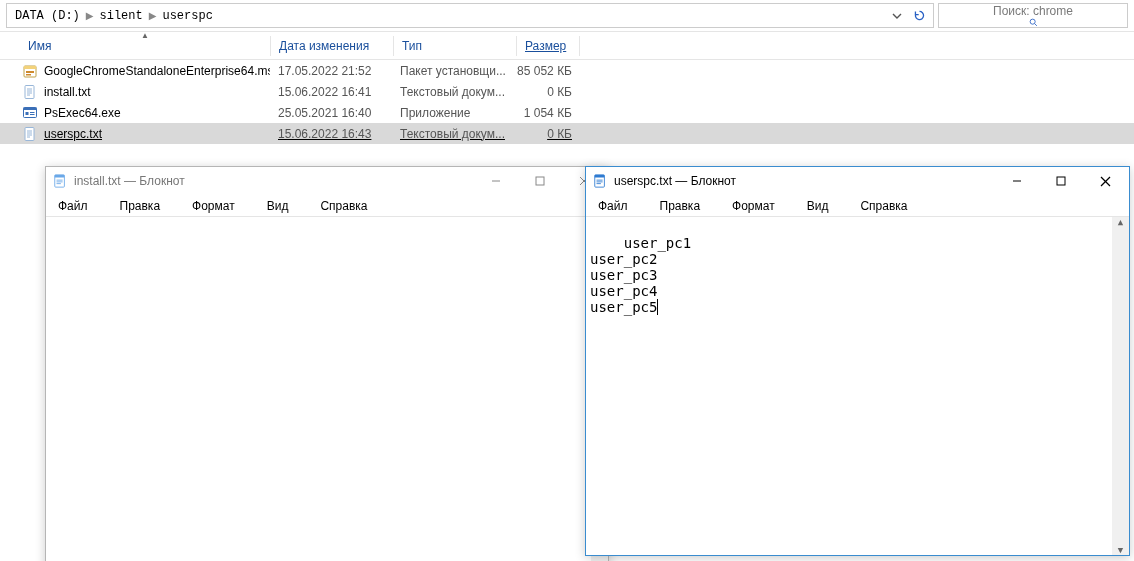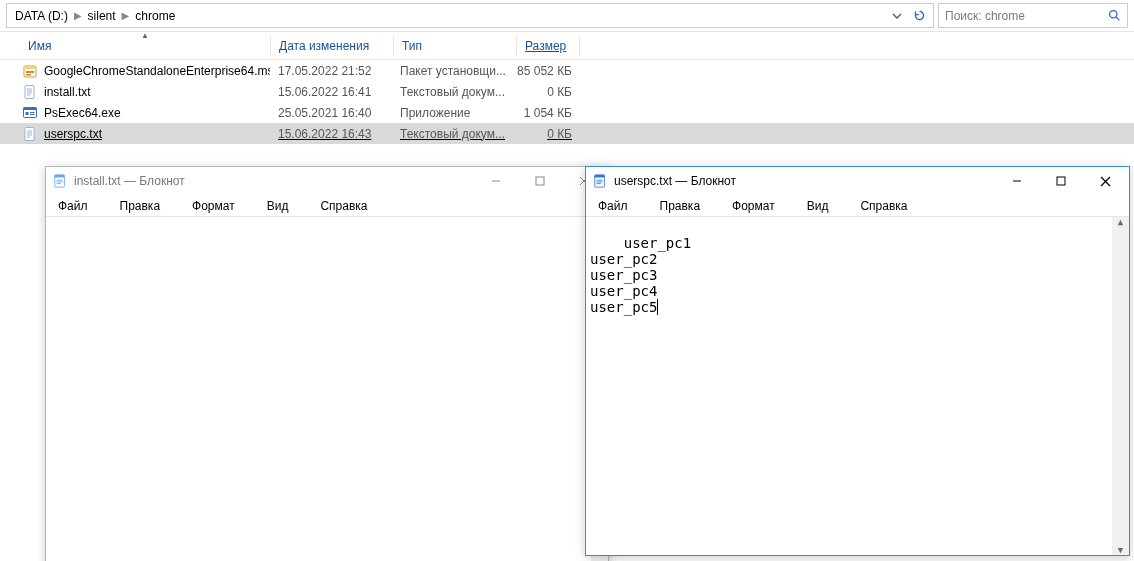--- a/index.html
+++ b/index.html
@@ -26,37 +26,38 @@
   .address-bar {
     flex: 1;
     border: 1px solid #ccc;
     margin: 3px 2px 3px 6px;
     display: flex;
     align-items: center;
     padding: 0 4px;
     font-size: 12px;
     background: #fff;
   }
-  .crumb { padding: 2px 4px; cursor: default; }
+  .crumb { padding: 2px 4px; cursor: default; font-family: Liberation Mono, monospace; }
   .crumb-sep { color: #888; padding: 0 2px; font-size: 10px; }
   .addr-btns { margin-left: auto; display:flex; align-items:center; gap:2px;}
   .addr-btn {
     width: 20px; height: 20px;
     display: flex; align-items:center; justify-content:center;
     color: #444;
   }
   .search-box {
     width: 190px;
     border: 1px solid #ccc;
     margin: 3px 6px 3px 2px;
     display: flex;
     align-items: center;
     padding: 0 6px;
     color: #7a7a7a;
     background: #fff;
+    flex-direction: column;
   }
   .search-box span { flex:1; }
   
   .col-headers {
     position: absolute;
     left: 0; top: 32px;
     width: 1134px;
     height: 28px;
     display: flex;
     align-items: center;
@@ -147,21 +148,21 @@
 </style>
 </head>
 <body>
 
 <div class="explorer-top">
   <div class="address-bar">
     <span class="crumb">DATA (D:)</span>
     <span class="crumb-sep">▶</span>
     <span class="crumb">silent</span>
     <span class="crumb-sep">▶</span>
-    <span class="crumb">chrome</span>
+    <span class="crumb">userspc</span>
     <div class="addr-btns">
       <div class="addr-btn">
         <svg width="10" height="10" viewBox="0 0 10 10">
             <path d="M1 3 L5 7 L9 3" fill="none" stroke="#555" stroke-width="1.4"></path>
           </svg>
       </div>
       <div class="addr-btn">
         <svg width="13" height="13" viewBox="0 0 16 16">
             <path d="M8 3 a5 5 0 1 1 -4.9 4" fill="none" stroke="#2860c4" stroke-width="1.6"></path>
             <path d="M3 3 L3 7 L7 7" fill="none" stroke="#2860c4" stroke-width="1.6"></path>

